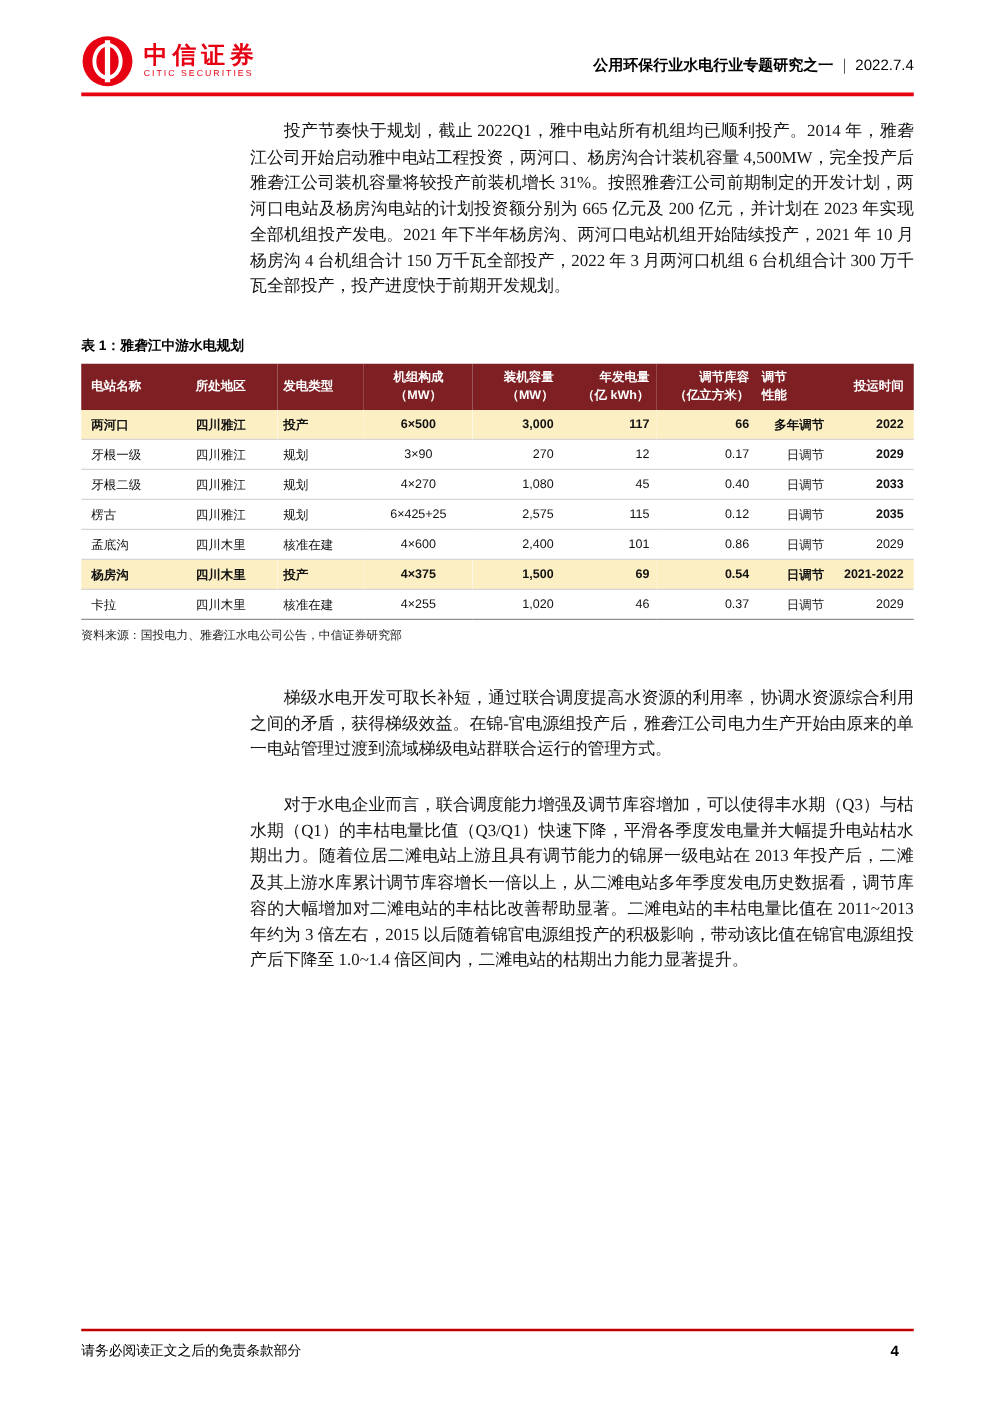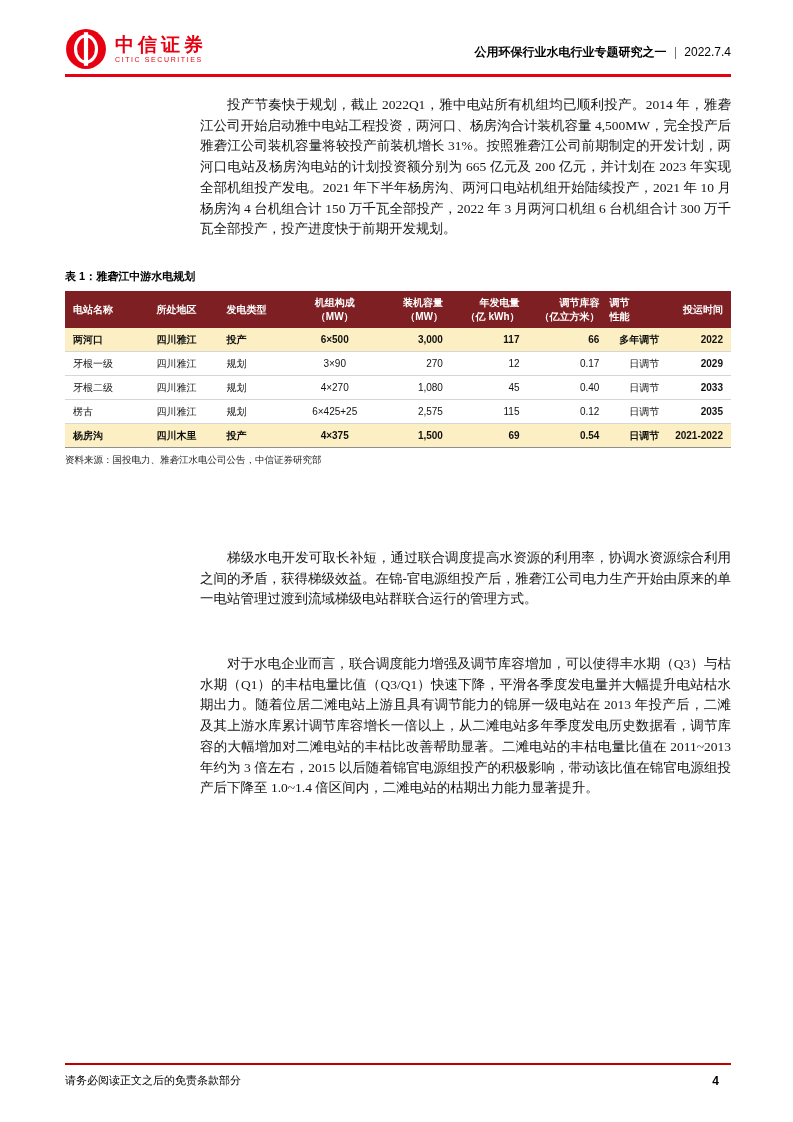--- a/index.html
+++ b/index.html
@@ -59,21 +59,21 @@
   th:nth-child(9), td:nth-child(9) { padding-right:8px; }
   .table-source { font-size:9.5px; color:#222; margin-top:6px; font-family:"Liberation Sans",sans-serif; }
 
   
   .section-heading {
     position:absolute; left:200px; top:516px; width:531px;
     font-family:"Liberation Sans",sans-serif; font-weight:bold;
     font-size:15px; color:#c00000; letter-spacing:0.5px;
   }
   .p-sec1 { top:548px; }
-  .p-sec2 { top:654px; }
+  .p-sec2 { top:634px; }
 
   
   .footer-rule { position:absolute; left:65px; top:1063px; width:666px; height:1.5px; background:#c00000; }
   .footer { position:absolute; left:65px; top:1073px; width:666px; display:flex; justify-content:space-between; align-items:center; font-size:11px; color:#000; font-family:"Liberation Sans",sans-serif; }
   .page-number { font-weight:bold; font-size:12px; padding-right:12px; }
 </style>
 </head>
 <body>
 
 <div class="page">
@@ -159,31 +159,53 @@
             <td>楞古</td>
             <td>四川雅江</td>
             <td>规划</td>
             <td>6×425+25</td>
             <td>2,575</td>
             <td>115</td>
             <td>0.12</td>
             <td>日调节</td>
             <td class="yb">2035</td>
           </tr>
+          <tr>
+            <td>孟底沟</td>
+            <td>四川木里</td>
+            <td>核准在建</td>
+            <td>4×600</td>
+            <td>2,400</td>
+            <td>101</td>
+            <td>0.86</td>
+            <td>日调节</td>
+            <td>2029</td>
+          </tr>
           <tr class="hl">
             <td>杨房沟</td>
             <td>四川木里</td>
             <td>投产</td>
             <td>4×375</td>
             <td>1,500</td>
             <td>69</td>
             <td>0.54</td>
             <td>日调节</td>
             <td>2021-2022</td>
           </tr>
+          <tr>
+            <td>卡拉</td>
+            <td>四川木里</td>
+            <td>核准在建</td>
+            <td>4×255</td>
+            <td>1,020</td>
+            <td>46</td>
+            <td>0.37</td>
+            <td>日调节</td>
+            <td>2029</td>
+          </tr>
         </tbody>
     </table>
     <div class="table-source">资料来源：国投电力、雅砻江水电公司公告，中信证券研究部</div>
   </div>
 
   <p class="para p-sec1"><span>梯级水电开发可取长补短，通过联合调度提高水资源的利用率，协调水资源综合利用之间的矛盾，获得梯级效益。在锦-官电源组投产后，雅砻江公司电力生产开始由原来的单一电站管理过渡到流域梯级电站群联合运行的管理方式。</span></p>
   <p class="para p-sec2"><span>对于水电企业而言，</span><span class="bold">联合调度能力增强及调节库容增加，可以使得丰水期（Q3）与枯水期（Q1）的丰枯电量比值（Q3/Q1）快速下降，平滑各季度发电量并大幅提升电站枯水期出力。</span><span>随着位居二滩电站上游且具有调节能力的锦屏一级电站在 2013 年投产后，二滩及其上游水库累计调节库容增长一倍以上，从二滩电站多年季度发电历史数据看，调节库容的大幅增加对二滩电站的丰枯比改善帮助显著。</span><span class="bold">二滩电站的丰枯电量比值在 2011~2013 年约为 3 倍左右，2015 以后随着锦官电源组投产的积极影响，带动该比值在锦官电源组投产后下降至 1.0~1.4 倍区间内，二滩电站的枯期出力能力显著提升。</span></p>
 
   <div class="footer-rule"></div>
   <div class="footer">

